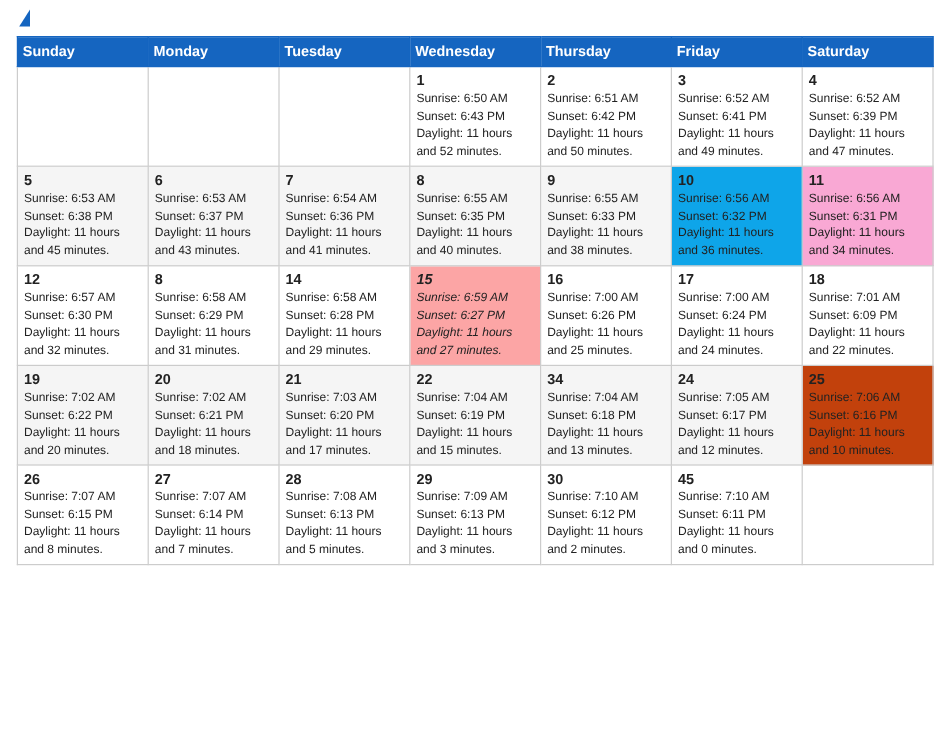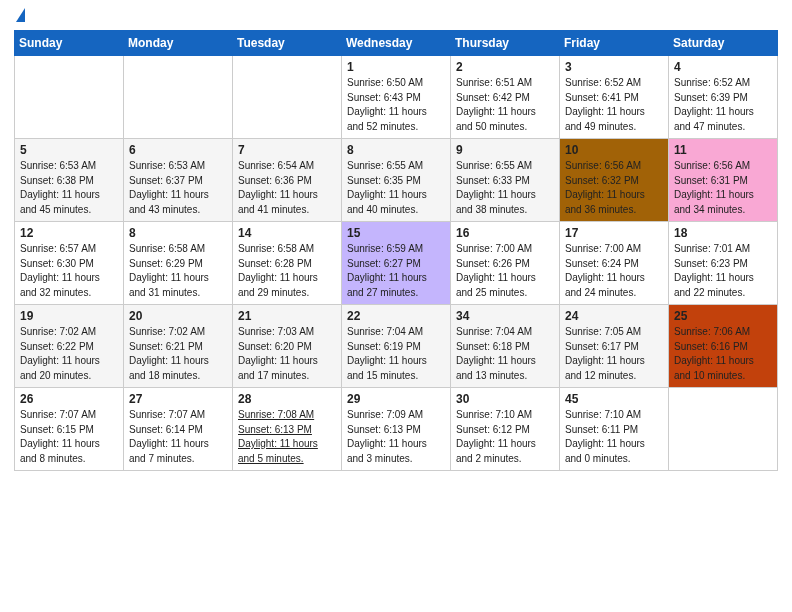--- a/index.html
+++ b/index.html
@@ -207,21 +207,21 @@
 Daylight: 11 hours
 and 40 minutes.</div>
           </td>
           <td style="background: rgb(245, 245, 245);">
             <span class="day-num">9</span>
             <div class="day-info" style="white-space: pre-line;">Sunrise: 6:55 AM
 Sunset: 6:33 PM
 Daylight: 11 hours
 and 38 minutes.</div>
           </td>
-          <td style="background: #a16207;">
+          <td style="background: #0ea5e9;">
             <span class="day-num">10</span>
             <div class="day-info" style="white-space: pre-line;">Sunrise: 6:56 AM
 Sunset: 6:32 PM
 Daylight: 11 hours
 and 36 minutes.</div>
           </td>
           <td style="background: #f9a8d4;">
             <span class="day-num">11</span>
             <div class="day-info" style="white-space: pre-line;">Sunrise: 6:56 AM
 Sunset: 6:31 PM
@@ -244,21 +244,21 @@
 Daylight: 11 hours
 and 31 minutes.</div>
           </td>
           <td style="background: rgb(255, 255, 255);">
             <span class="day-num">14</span>
             <div class="day-info" style="white-space: pre-line;">Sunrise: 6:58 AM
 Sunset: 6:28 PM
 Daylight: 11 hours
 and 29 minutes.</div>
           </td>
-          <td style="background: #c4b5fd;">
+          <td style="background: #fca5a5; font-style: italic;">
             <span class="day-num">15</span>
             <div class="day-info" style="white-space: pre-line;">Sunrise: 6:59 AM
 Sunset: 6:27 PM
 Daylight: 11 hours
 and 27 minutes.</div>
           </td>
           <td style="background: rgb(255, 255, 255);">
             <span class="day-num">16</span>
             <div class="day-info" style="white-space: pre-line;">Sunrise: 7:00 AM
 Sunset: 6:26 PM
@@ -268,21 +268,21 @@
           <td style="background: rgb(255, 255, 255);">
             <span class="day-num">17</span>
             <div class="day-info" style="white-space: pre-line;">Sunrise: 7:00 AM
 Sunset: 6:24 PM
 Daylight: 11 hours
 and 24 minutes.</div>
           </td>
           <td style="background: rgb(255, 255, 255);">
             <span class="day-num">18</span>
             <div class="day-info" style="white-space: pre-line;">Sunrise: 7:01 AM
-Sunset: 6:23 PM
+Sunset: 6:09 PM
 Daylight: 11 hours
 and 22 minutes.</div>
           </td>
         </tr>
         <tr>
           <td style="background: rgb(245, 245, 245);">
             <span class="day-num">19</span>
             <div class="day-info" style="white-space: pre-line;">Sunrise: 7:02 AM
 Sunset: 6:22 PM
 Daylight: 11 hours
@@ -341,21 +341,21 @@
           </td>
           <td style="background: rgb(255, 255, 255);">
             <span class="day-num">27</span>
             <div class="day-info" style="white-space: pre-line;">Sunrise: 7:07 AM
 Sunset: 6:14 PM
 Daylight: 11 hours
 and 7 minutes.</div>
           </td>
           <td style="background: rgb(255, 255, 255);">
             <span class="day-num">28</span>
-            <div class="day-info" style="white-space: pre-line; text-decoration: underline;">Sunrise: 7:08 AM
+            <div class="day-info" style="white-space: pre-line;">Sunrise: 7:08 AM
 Sunset: 6:13 PM
 Daylight: 11 hours
 and 5 minutes.</div>
           </td>
           <td style="background: rgb(255, 255, 255); margin-left: 48px;">
             <span class="day-num">29</span>
             <div class="day-info" style="white-space: pre-line;">Sunrise: 7:09 AM
 Sunset: 6:13 PM
 Daylight: 11 hours
 and 3 minutes.</div>

